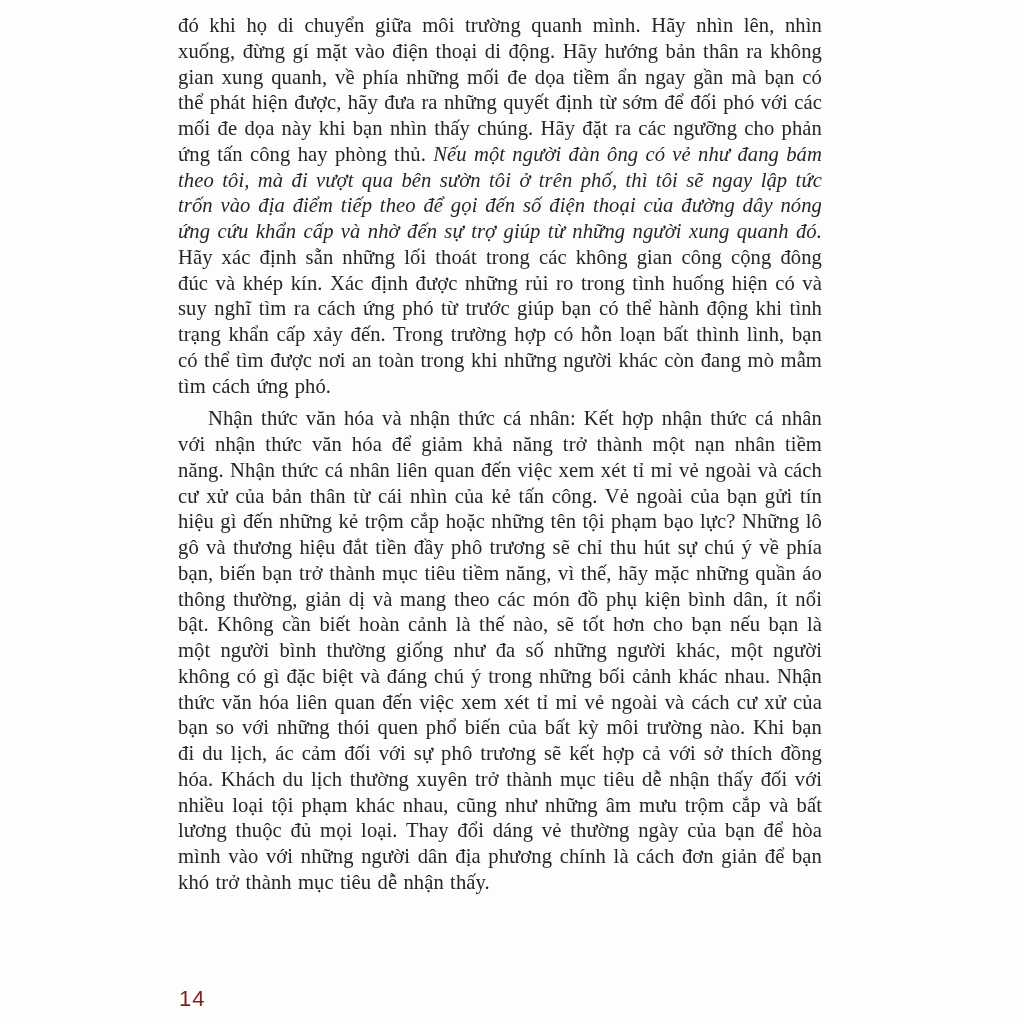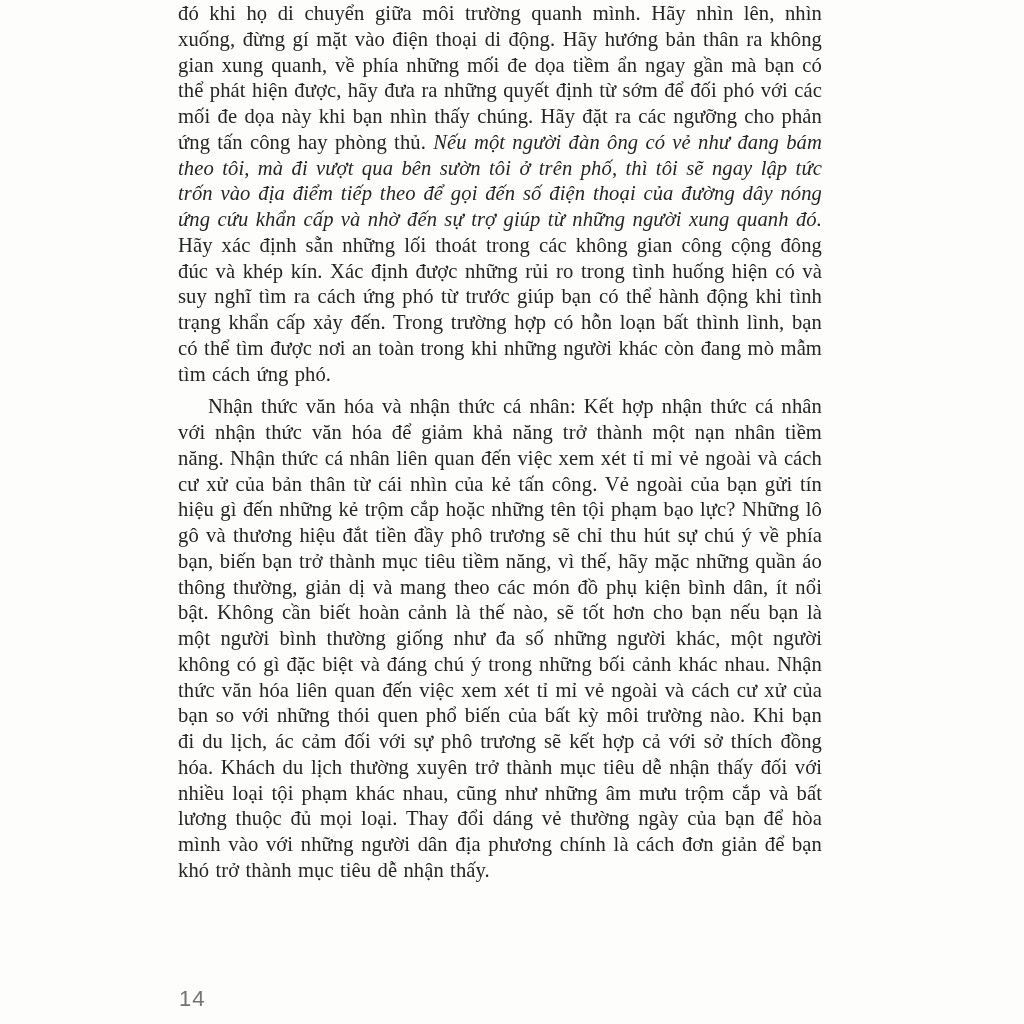--- a/index.html
+++ b/index.html
@@ -15,21 +15,21 @@
     font-family: "Liberation Serif", "DejaVu Serif", serif;
   }
   .page {
     position: absolute;
     inset: 0;
     background: #fdfdfc;
   }
   .text-block {
     position: absolute;
     left: 178px;
-    top: 1px;
+    top: 13px;
     width: 644px;
     color: #262524;
   }
   .para {
     margin: 0 0 7px 0;
     font-size: 20.6px;
     line-height: 25.75px;
     text-align: justify;
     text-justify: inter-word;
     letter-spacing: 0.1px;
@@ -40,21 +40,21 @@
   }
   .para .regular { font-style: normal; font-weight: normal; }
   .para .italic  { font-style: italic; }
   .para .bold    { font-weight: normal; }
   .folio {
     position: absolute;
     left: 179px;
     top: 986px;
     font-family: "Liberation Sans", "DejaVu Sans", sans-serif;
     font-size: 22px;
-    color: #737373;
+    color: #7f1d1d;
     letter-spacing: 1px;
   }
 </style>
 </head>
 <body>
 
 <div class="page">
   <div class="text-block">
       <p class="para"><span class="regular">đó khi họ di chuyển giữa môi trường quanh mình. Hãy nhìn lên, nhìn xuống, đừng gí mặt vào điện thoại di động. Hãy hướng bản thân ra không gian xung quanh, về phía những mối đe dọa tiềm ẩn ngay gần mà bạn có thể phát hiện được, hãy đưa ra những quyết định từ sớm để đối phó với các mối đe dọa này khi bạn nhìn thấy chúng. Hãy đặt ra các ngưỡng cho phản ứng tấn công hay phòng thủ. </span><span class="italic">Nếu một người đàn ông có vẻ như đang bám theo tôi, mà đi vượt qua bên sườn tôi ở trên phố, thì tôi sẽ ngay lập tức trốn vào địa điểm tiếp theo để gọi đến số điện thoại của đường dây nóng ứng cứu khẩn cấp và nhờ đến sự trợ giúp từ những người xung quanh đó.</span><span class="regular"> Hãy xác định sẵn những lối thoát trong các không gian công cộng đông đúc và khép kín. Xác định được những rủi ro trong tình huống hiện có và suy nghĩ tìm ra cách ứng phó từ trước giúp bạn có thể hành động khi tình trạng khẩn cấp xảy đến. Trong trường hợp có hỗn loạn bất thình lình, bạn có thể tìm được nơi an toàn trong khi những người khác còn đang mò mẫm tìm cách ứng phó.</span></p>
       <p class="para indent"><span class="bold">Nhận thức văn hóa và nhận thức cá nhân: </span><span class="regular">Kết hợp nhận thức cá nhân với nhận thức văn hóa để giảm khả năng trở thành một nạn nhân tiềm năng. Nhận thức cá nhân liên quan đến việc xem xét tỉ mỉ vẻ ngoài và cách cư xử của bản thân từ cái nhìn của kẻ tấn công. Vẻ ngoài của bạn gửi tín hiệu gì đến những kẻ trộm cắp hoặc những tên tội phạm bạo lực? Những lô gô và thương hiệu đắt tiền đầy phô trương sẽ chỉ thu hút sự chú ý về phía bạn, biến bạn trở thành mục tiêu tiềm năng, vì thế, hãy mặc những quần áo thông thường, giản dị và mang theo các món đồ phụ kiện bình dân, ít nổi bật. Không cần biết hoàn cảnh là thế nào, sẽ tốt hơn cho bạn nếu bạn là một người bình thường giống như đa số những người khác, một người không có gì đặc biệt và đáng chú ý trong những bối cảnh khác nhau. Nhận thức văn hóa liên quan đến việc xem xét tỉ mỉ vẻ ngoài và cách cư xử của bạn so với những thói quen phổ biến của bất kỳ môi trường nào. Khi bạn đi du lịch, ác cảm đối với sự phô trương sẽ kết hợp cả với sở thích đồng hóa. Khách du lịch thường xuyên trở thành mục tiêu dễ nhận thấy đối với nhiều loại tội phạm khác nhau, cũng như những âm mưu trộm cắp và bất lương thuộc đủ mọi loại. Thay đổi dáng vẻ thường ngày của bạn để hòa mình vào với những người dân địa phương chính là cách đơn giản để bạn khó trở thành mục tiêu dễ nhận thấy.</span></p>

